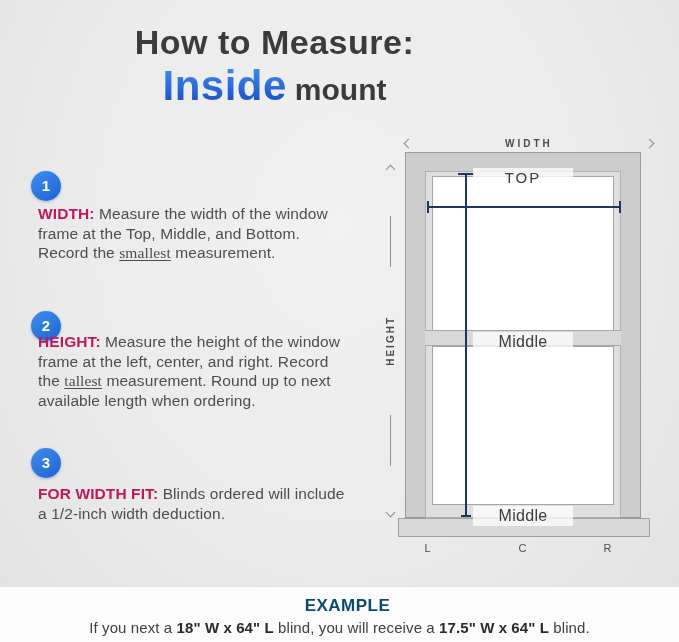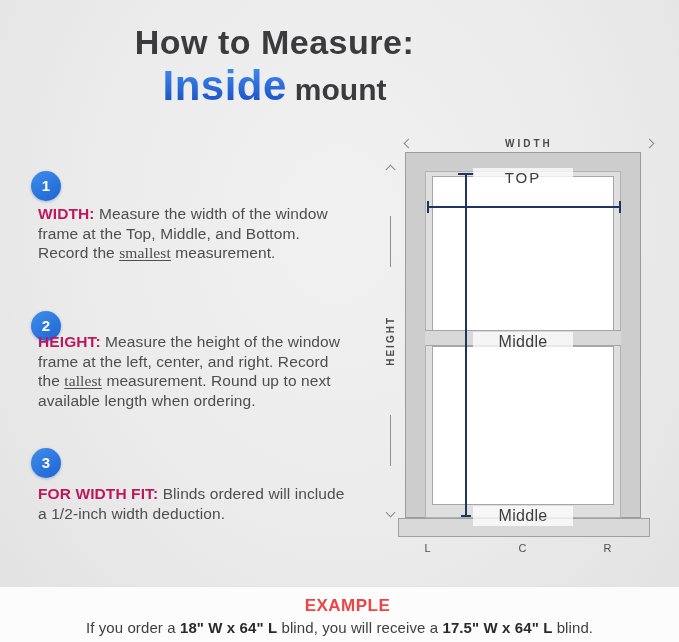--- a/index.html
+++ b/index.html
@@ -83,21 +83,21 @@
   .label-bottom { top:368px; font-size:16px; letter-spacing:0.3px; }
 
   .mark { top:404px; width:14px; text-align:center; font-size:11px; color:#4e4e4e; letter-spacing:1px; }
   .mark-l { left:38px; } .mark-c { left:133px; } .mark-r { left:218px; }
 
   
   .example {
     position:absolute; left:0; top:586px; width:679px; height:56px;
     background:#fcfcfc; border-top:1px solid #e3e3e3; text-align:center;
   }
-  .example-heading { margin-top:9px; font-size:17px; font-weight:700; color:#ef4444; letter-spacing:0.5px;margin-left:16px; }
+  .example-heading { margin-top:9px; font-size:17px; font-weight:700; color:#0c4a6e; letter-spacing:0.5px;margin-left:16px; }
   .example-body { margin-top:3px; font-size:15px; color:#3f3f3f; letter-spacing:0.1px; }
   .example-body b { color:#2a2a2a; }
 </style>
 </head>
 <body>
 
 <div class="header">
   <div class="title-line1">How to Measure:</div>
   <div class="title-line2">
     <span class="title-emph">Inside</span><span class="title-suffix">mount</span>
@@ -156,15 +156,15 @@
   <div class="pos-label label-bottom">Middle</div>
 
   <div class="mark mark-l">L</div>
   <div class="mark mark-c">C</div>
   <div class="mark mark-r">R</div>
 </div>
 
 <div class="example">
   <div class="example-heading">EXAMPLE</div>
   <div class="example-body">
-    <span>If you order a </span><b>18" W x 64" L</b><span> blind, you will receive a </span><b>17.5" W x 64" L</b><span> blind.</span>
+    <span>If you next a </span><b>18" W x 64" L</b><span> blind, you will receive a </span><b>17.5" W x 64" L</b><span> blind.</span>
   </div>
 </div>
 
 </body></html>

